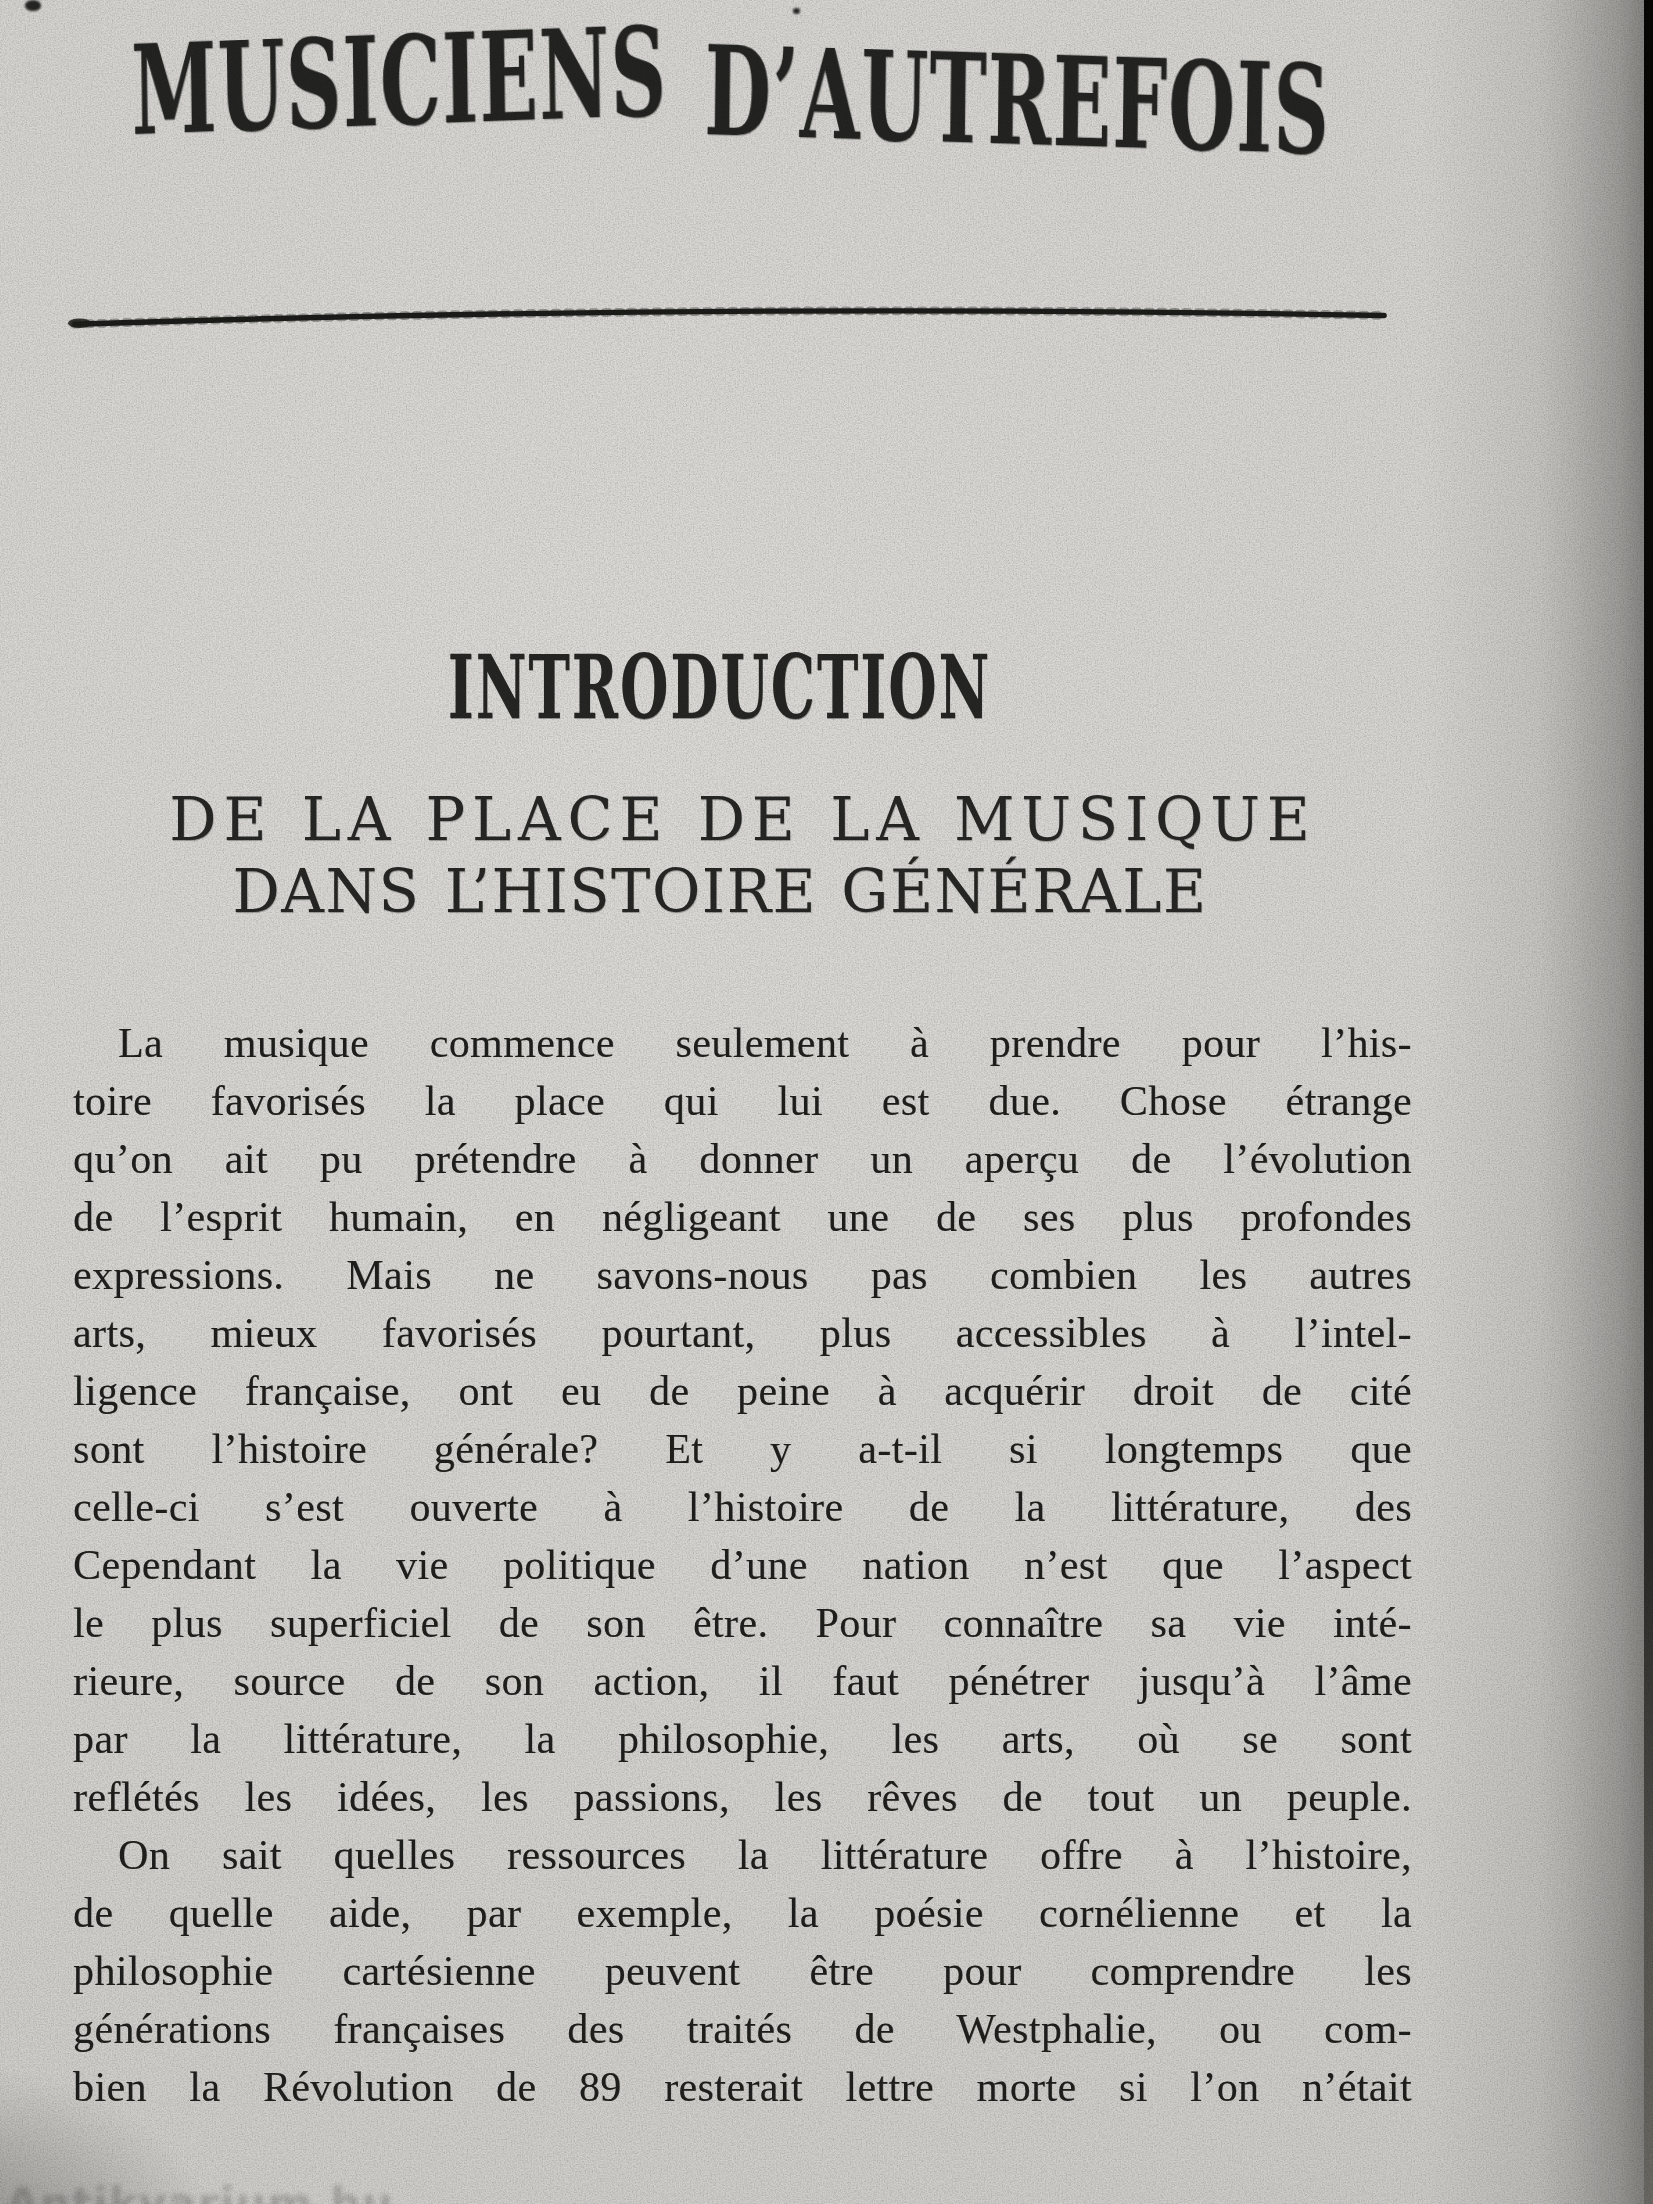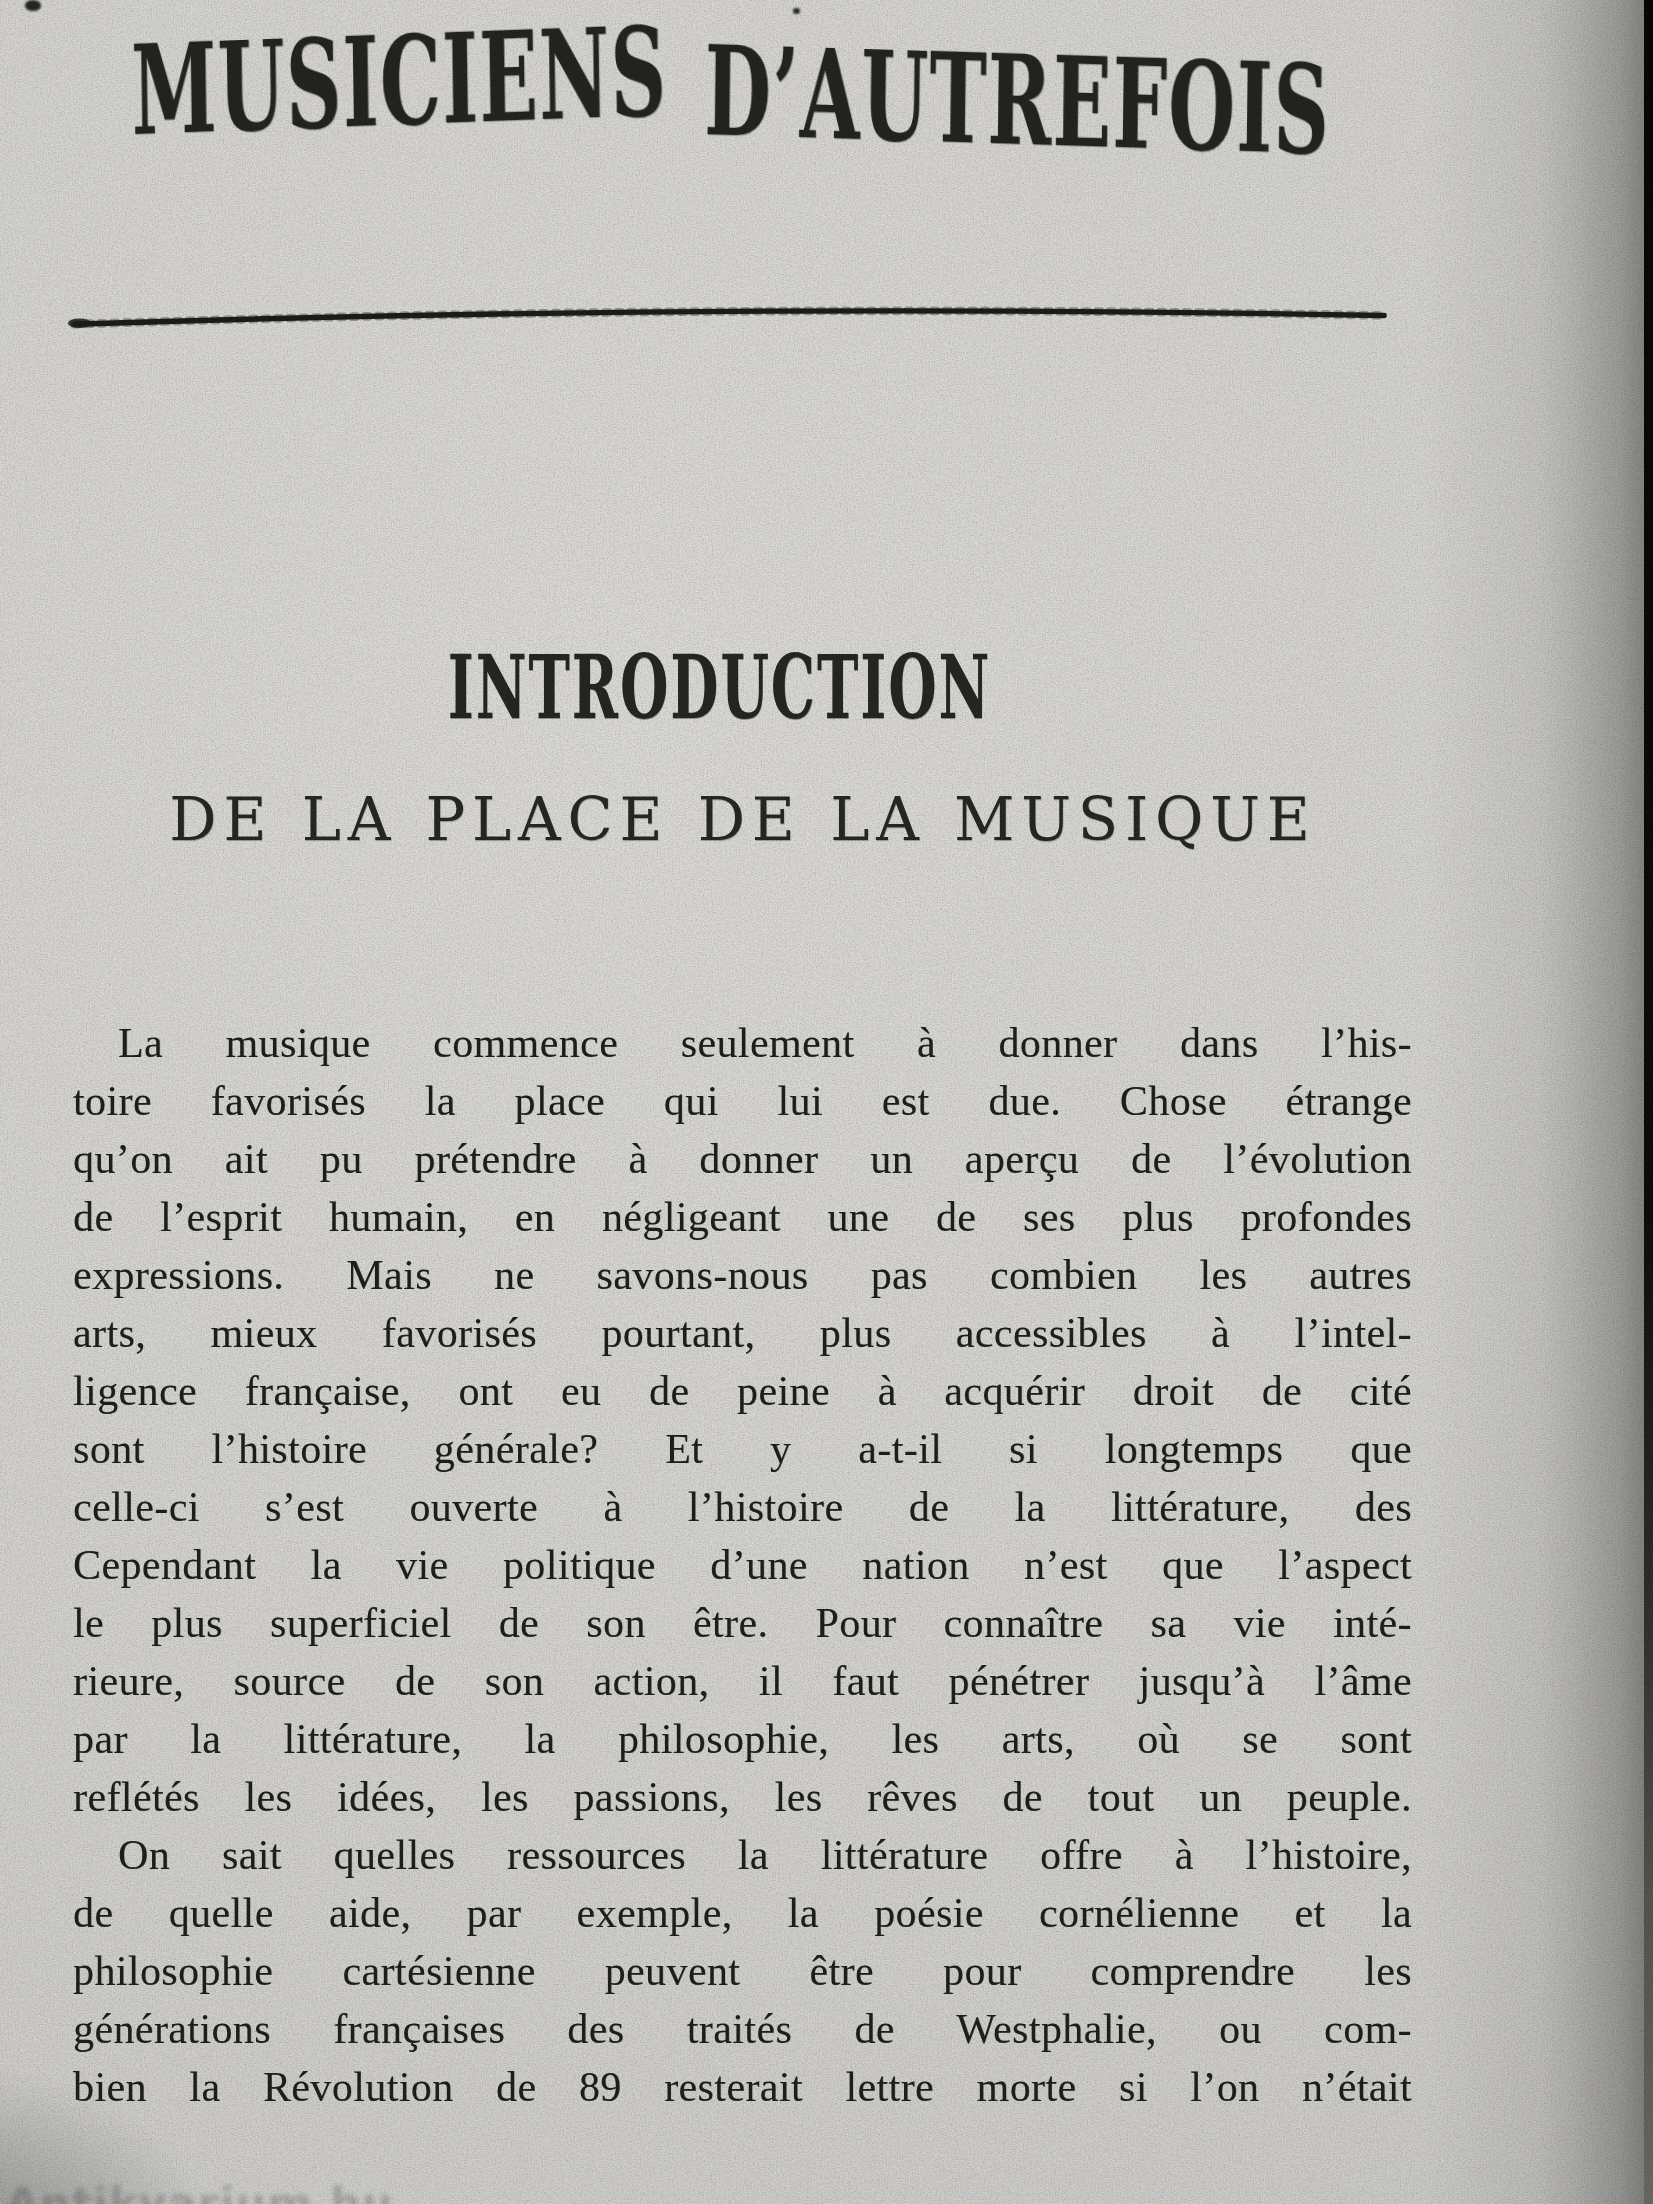--- a/index.html
+++ b/index.html
@@ -79,24 +79,25 @@
     <path d="M 77 64 Q 750 42 1426 55" fill="none" stroke="#1d1d1b" stroke-width="9" stroke-linecap="round" stroke-dasharray="4 9" opacity="0.35"></path>
     <ellipse cx="82" cy="63" rx="12" ry="5" fill="#1d1d1b" opacity="0.85"></ellipse>
     <path d="M 1398 53 q 18 4 28 2" fill="none" stroke="#1d1d1b" stroke-width="3" opacity="0.7"></path>
   </svg>
 
   <div class="intro-wrap">
     <span>INTRODUCTION</span>
   </div>
 
   <div class="sub sub1">DE LA PLACE DE LA MUSIQUE</div>
+  <div class="sub sub2">DANS L’HISTOIRE GÉNÉRALE</div>
 
   <div class="bodytext">
     <div class="para">
-        <div class="line">La musique commence seulement à donner dans l’his-</div>
+        <div class="line">La musique commence seulement à prendre pour l’his-</div>
         <div class="line">toire favorisés la place qui lui est due. Chose étrange</div>
         <div class="line">qu’on ait pu prétendre à donner un aperçu de l’évolution</div>
         <div class="line">de l’esprit humain, en négligeant une de ses plus profondes</div>
         <div class="line">expressions. Mais ne savons-nous pas combien les autres</div>
         <div class="line">arts, mieux favorisés pourtant, plus accessibles à l’intel-</div>
         <div class="line">ligence française, ont eu de peine à acquérir droit de cité</div>
         <div class="line">sont l’histoire générale? Et y a-t-il si longtemps que</div>
         <div class="line">celle-ci s’est ouverte à l’histoire de la littérature, des</div>
         <div class="line">Cependant la vie politique d’une nation n’est que l’aspect</div>
         <div class="line">le plus superficiel de son être. Pour connaître sa vie inté-</div>

